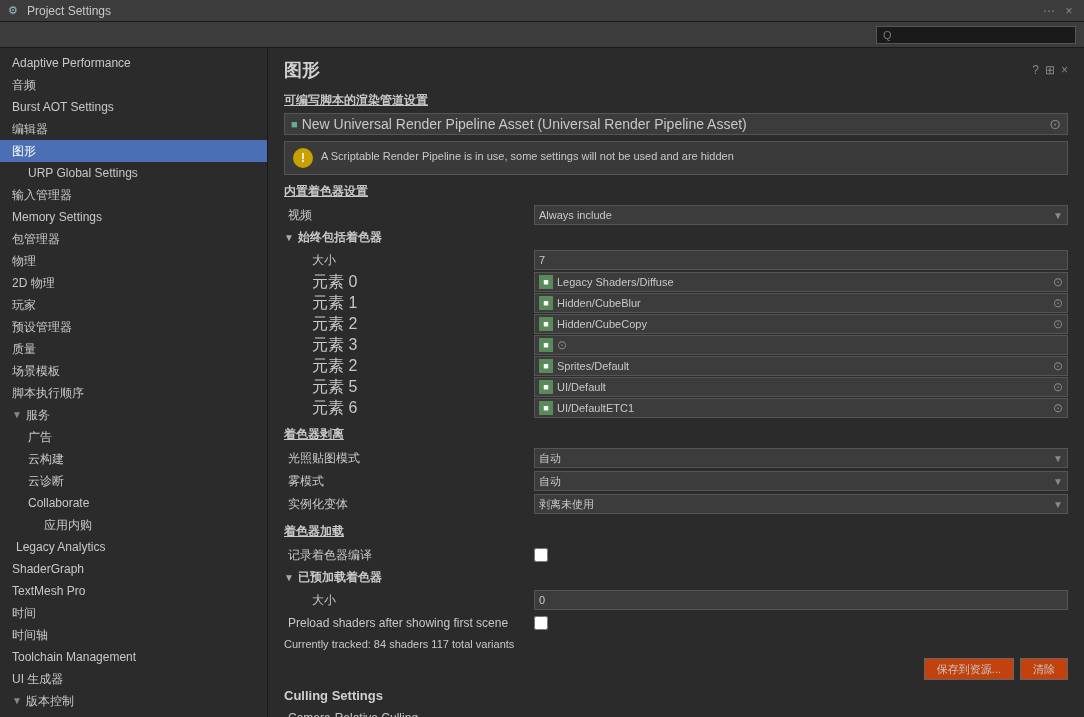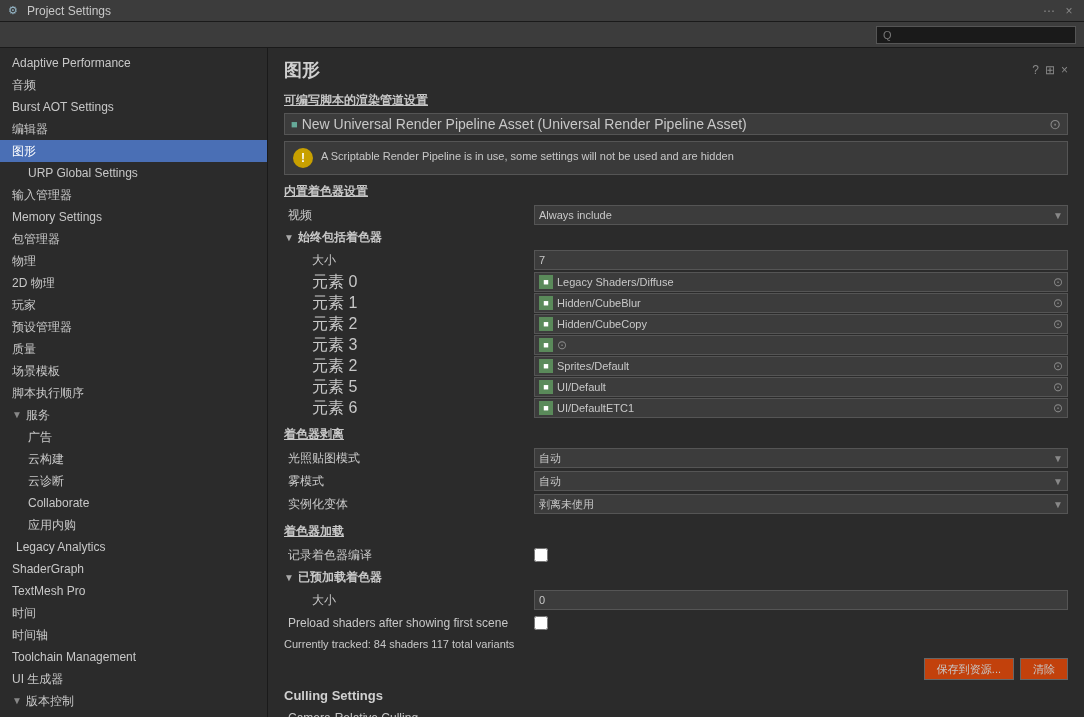--- a/index.html
+++ b/index.html
@@ -419,21 +419,21 @@
       </div>
       <div class="sidebar-item indented" style="padding-left: 28px;">
         <span>云构建</span>
       </div>
       <div class="sidebar-item indented" style="padding-left: 28px;">
         <span>云诊断</span>
       </div>
       <div class="sidebar-item indented" style="padding-left: 28px;">
         <span>Collaborate</span>
       </div>
-      <div class="sidebar-item indented" style="padding-left: 28px;">
+      <div class="sidebar-item indented" style="padding-left: 44px;">
         <span>应用内购</span>
       </div>
       <div class="sidebar-item indented" style="padding-left: 16px;">
         <span>Legacy Analytics</span>
       </div>
       <div class="sidebar-item">
         <span>ShaderGraph</span>
       </div>
       <div class="sidebar-item">
         <span>TextMesh Pro</span>

